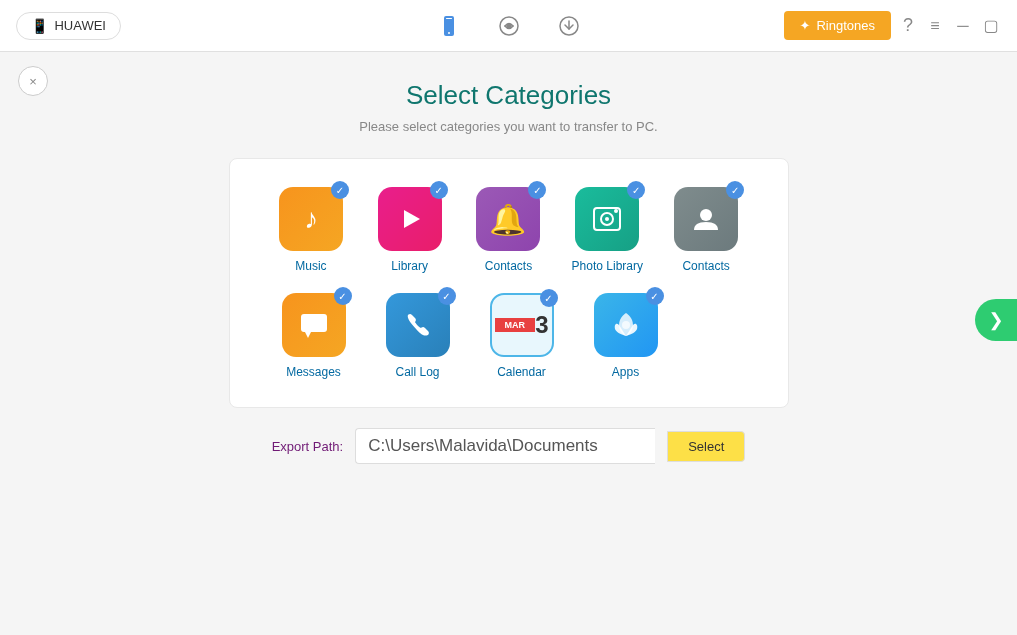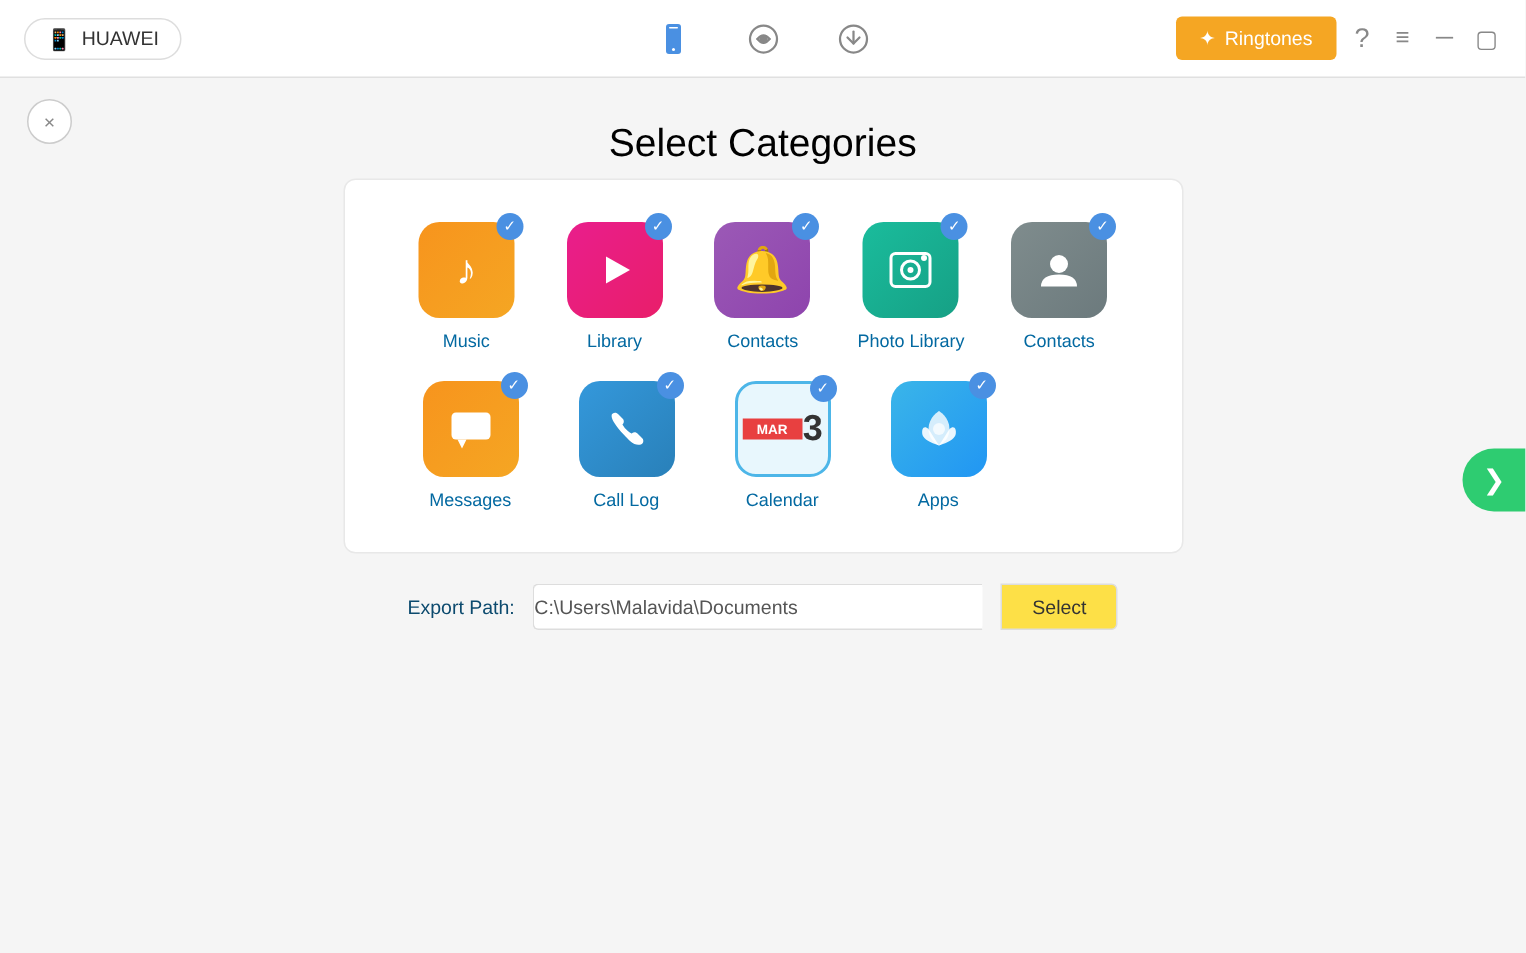--- a/index.html
+++ b/index.html
@@ -119,21 +119,21 @@
     
     .main-content {
       display: flex;
       flex-direction: column;
       align-items: center;
       padding-top: 28px;
     }
     .page-title {
       font-size: 26px;
       font-weight: 500;
-      color: #000000;
+      color: #0f766e;
       margin-bottom: 8px;
     }
     .page-subtitle {
       font-size: 13px;
       color: #888;
       margin-bottom: 24px;
     }
 
     
     .categories-panel {
@@ -199,30 +199,30 @@
 
     
     .export-path-row {
       display: flex;
       align-items: center;
       margin-top: 20px;
       gap: 12px;
     }
     .export-label {
       font-size: 13px;
-      color: #0c4a6e;
+      color: #701a75;
       white-space: nowrap;
     }
     .export-input {
       flex: 1;
       border: 1px solid #ddd;
       border-right: none;
       border-radius: 4px 0 0 4px;
-      padding: 7px 0;
-      font-size: 13px;
+      padding: 7px 12px;
+      font-size: 17px;
       color: #555;
       outline: none;
       width: 300px;
     }
     .select-btn {
       background: #fde047;
       border: 1px solid #ddd;
       border-radius: 0 4px 4px 0;
       padding: 7px 20px;
       font-size: 13px;
@@ -295,20 +295,21 @@
     </div>
   </div>
 </div>
 
 <div class="close-btn">
   <span>×</span>
 </div>
 
 <div class="main-content">
   <div class="page-title">Select Categories</div>
+  <div class="page-subtitle">Please select categories you want to transfer to PC.</div>
 
   <div class="categories-panel">
 
     <div class="categories-grid">
 
       <div class="category-item">
         <div class="category-icon-wrap icon-music">
           <span style="color:white;font-size:28px;">♪</span>
           <div class="checkmark">✓</div>
         </div>

